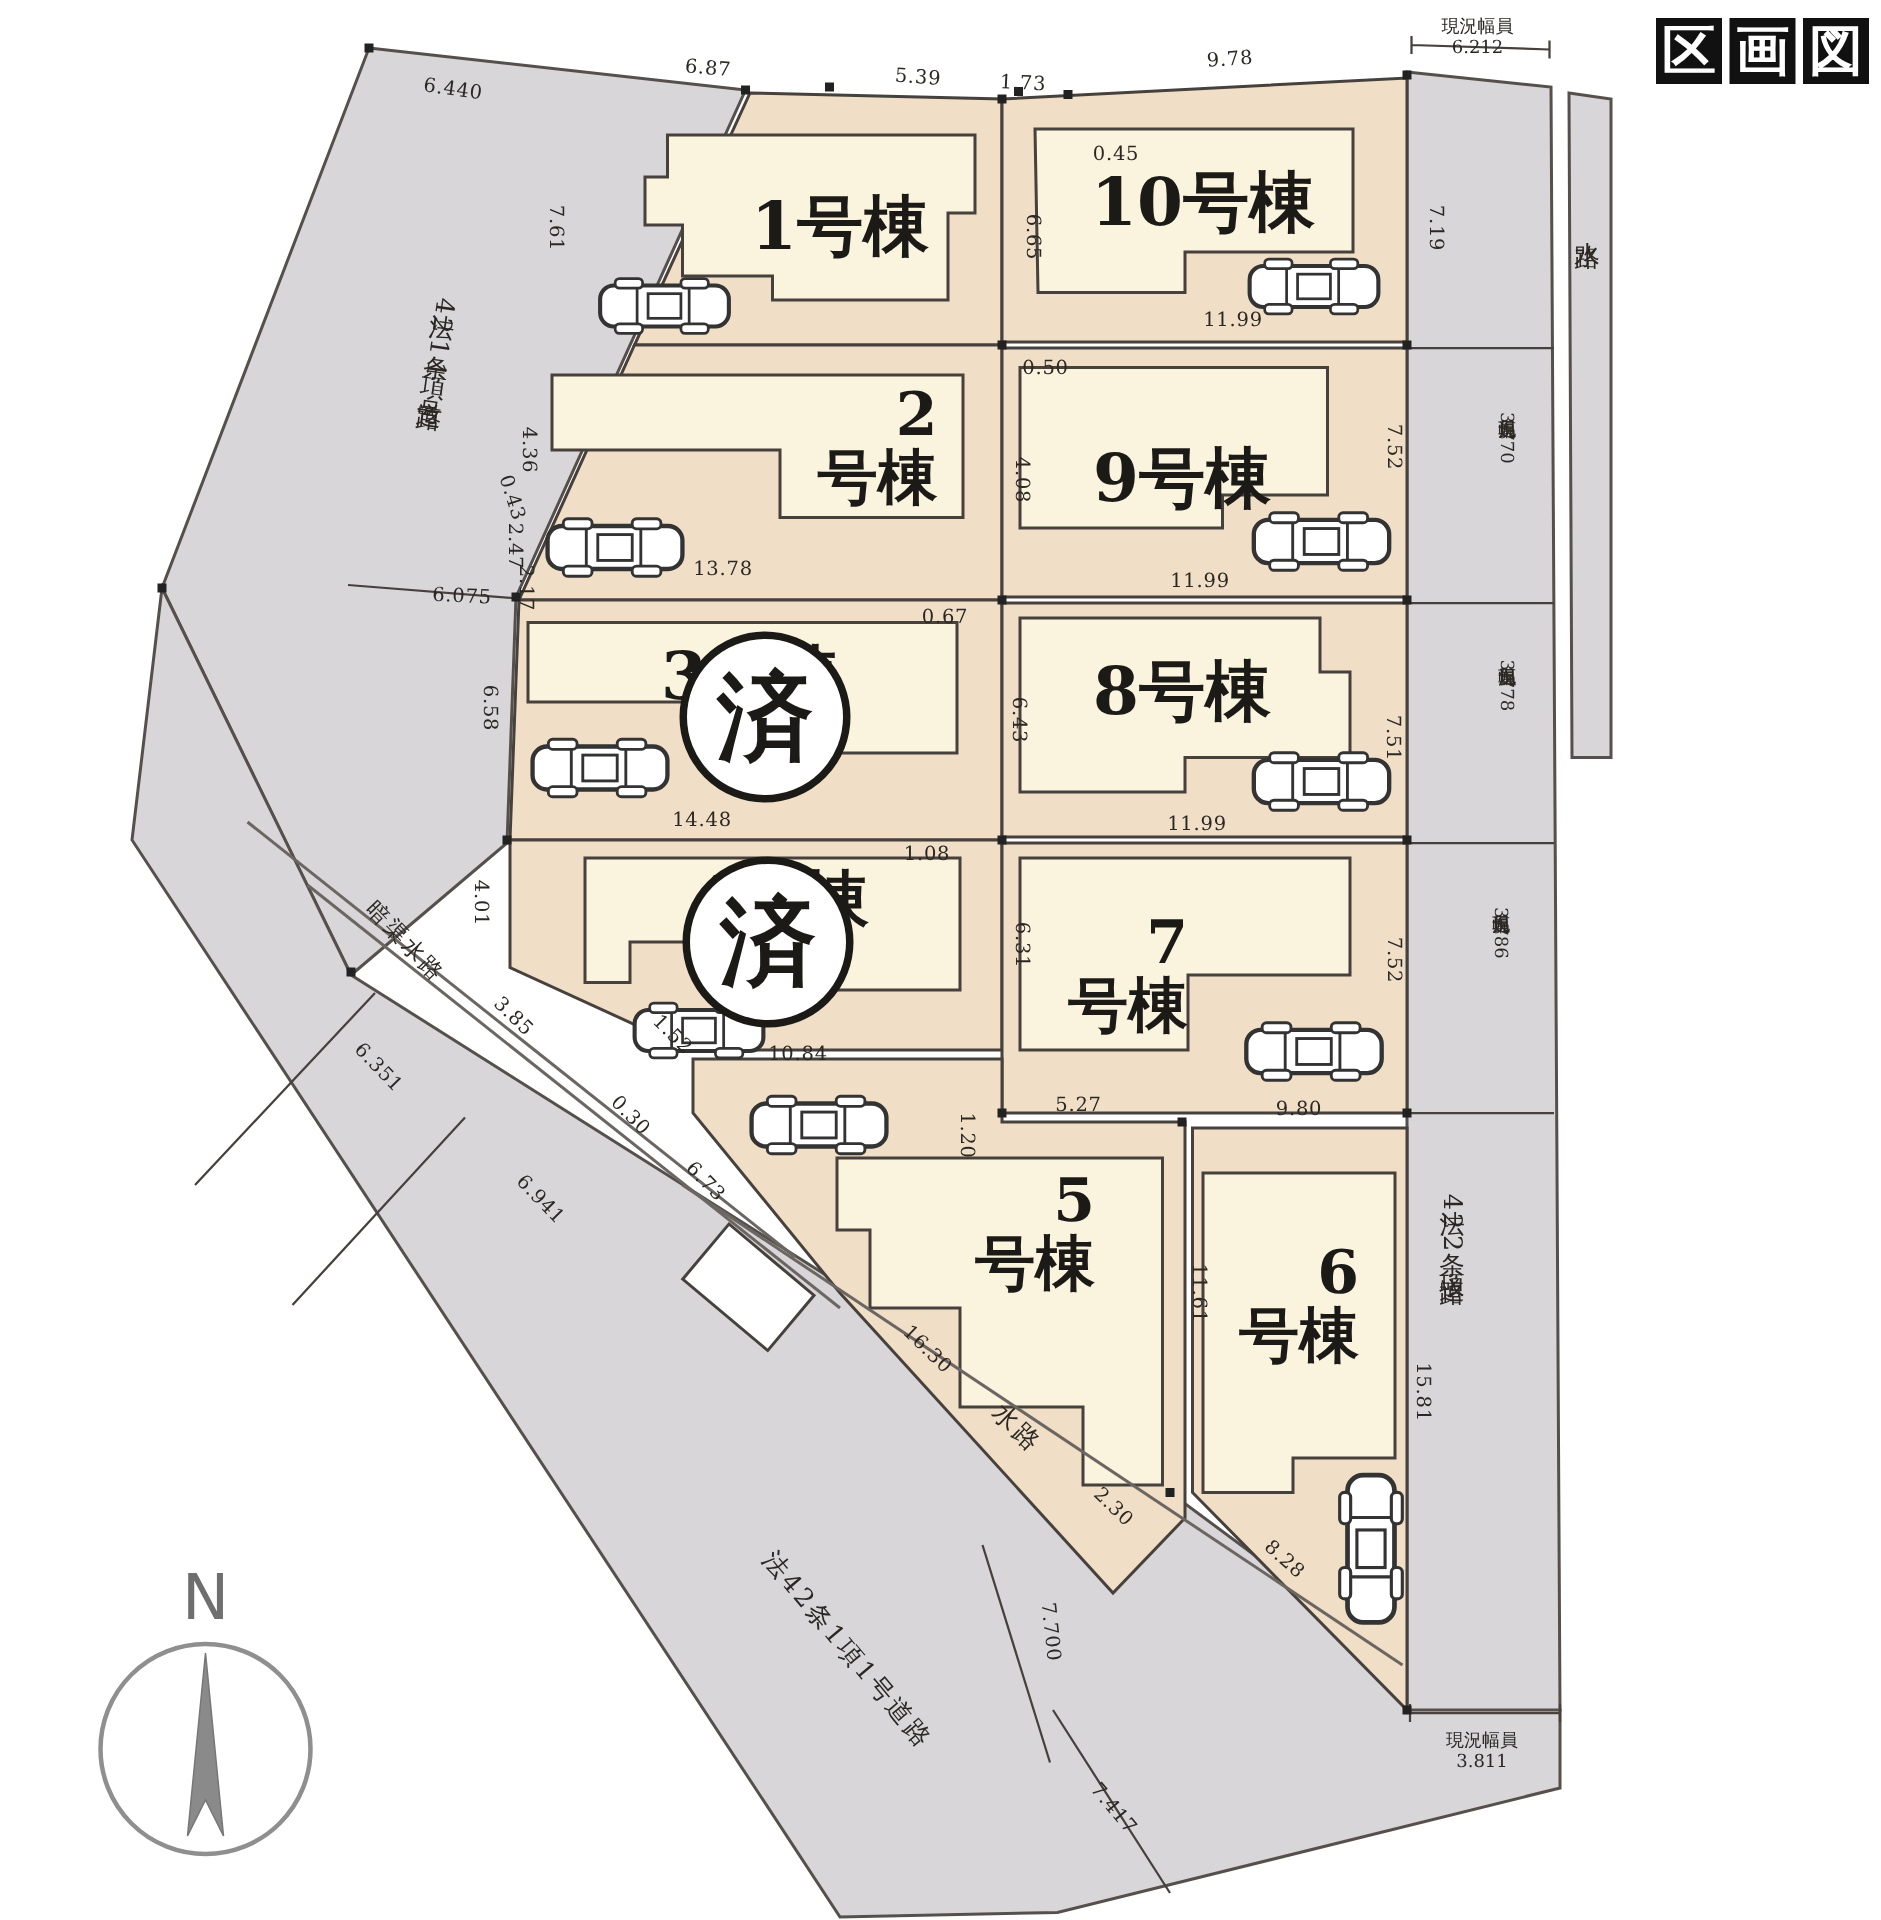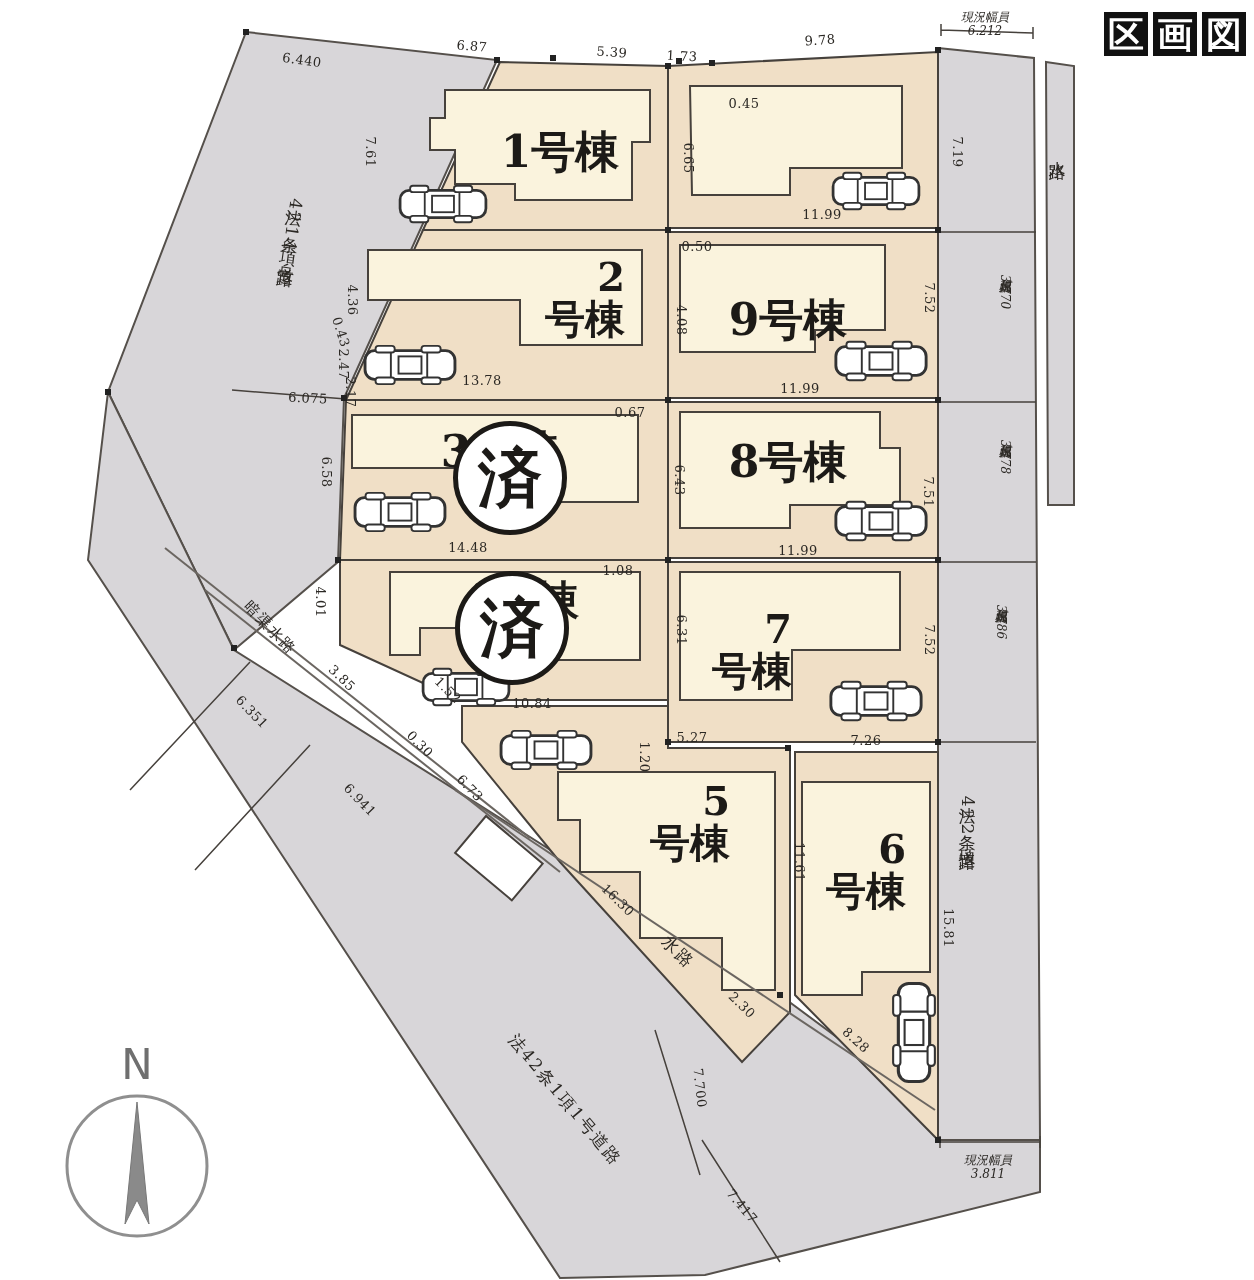--- a/index.html
+++ b/index.html
@@ -7,21 +7,21 @@
           font-family:"DejaVu Serif", serif;color:#2b2824;}
   svg{position:absolute;left:0;top:0;}
   .layer{position:absolute;left:0;top:0;width:100%;height:100%;pointer-events:none;}
   .lbl{position:absolute;font-size:13px;letter-spacing:0.5px;white-space:nowrap;
        transform:translate(-50%,-50%);color:#2b2824;}
   .lot-label{position:absolute;font-size:44px;font-weight:600;white-space:pre-line;
        text-align:right;line-height:1.05;transform:translate(-50%,-50%);color:#1c1a17;}
   .lot-label.two{font-size:40px;}
   .vert{writing-mode:vertical-rl;text-orientation:mixed;}
   .roadlbl{position:absolute;font-size:17px;letter-spacing:2px;transform:translate(-50%,-50%);color:#2b2824;}
-  .widthlbl{position:absolute;font-size:12px;text-align:center;line-height:1.15;transform:translate(-50%,-50%);font-style:italic;}
+  .widthlbl{position:absolute;font-size:12px;text-align:center;line-height:1.15;transform:translate(-50%,-50%);}
   .badge{position:absolute;width:104px;height:104px;border:5px solid #1c1a17;border-radius:50%;
        background:#fff;transform:translate(-50%,-50%);display:flex;align-items:center;justify-content:center;}
   .badge span{font-size:64px;font-weight:700;color:#1c1a17;}
   .tbox{display:inline-block;width:44px;height:44px;background:#111;color:#fff;font-size:36px;
        font-weight:700;text-align:center;line-height:44px;margin-left:5px;font-family:"DejaVu Serif",serif;}
   #title{position:absolute;right:8px;top:12px;}
   #north{position:absolute;left:101px;top:1040px;font-size:42px;color:#6f6f6f;
         font-family:"DejaVu Sans",sans-serif;transform:translateX(-50%);left:137px;}
 </style>
 </head>
@@ -139,20 +139,21 @@
   <div class="lot-label" style="left:500px;top:452px">3号棟</div>
   <div class="lot-label" style="left:520px;top:602px">4号棟</div>
   <div class="lot-label two" style="left:690px;top:822px">5
 号棟</div>
   <div class="lot-label two" style="left:866px;top:870px">6
 号棟</div>
   <div class="lot-label two" style="left:752px;top:650px">7
 号棟</div>
   <div class="lot-label" style="left:788px;top:462px">8号棟</div>
   <div class="lot-label" style="left:788px;top:320px">9号棟</div>
+  <div class="lot-label" style="left:802px;top:136px">10号棟</div>
 
   <div class="badge" style="left:510px;top:478px">
         <span>済</span>
       </div>
   <div class="badge" style="left:512px;top:628px">
         <span>済</span>
       </div>
 
   <div class="roadlbl vert" style="left:293px;top:228px;transform:translate(-50%,-50%) rotate(8deg)">法42条1項1号道路</div>
   <div class="roadlbl" style="left:565px;top:1100px;transform:translate(-50%,-50%) rotate(50deg)">法42条1項1号道路</div>
@@ -196,22 +197,22 @@
   <div class="lbl" style="left:681px;top:320px;transform:translate(-50%,-50%) rotate(90deg)">4.08</div>
   <div class="lbl" style="left:800px;top:388px">11.99</div>
   <div class="lbl" style="left:630px;top:412px">0.67</div>
   <div class="lbl" style="left:468px;top:547px">14.48</div>
   <div class="lbl" style="left:679px;top:480px;transform:translate(-50%,-50%) rotate(90deg)">6.43</div>
   <div class="lbl" style="left:798px;top:550px">11.99</div>
   <div class="lbl" style="left:618px;top:570px">1.08</div>
   <div class="lbl" style="left:448px;top:690px;transform:translate(-50%,-50%) rotate(45deg)">1.52</div>
   <div class="lbl" style="left:532px;top:703px">10.84</div>
   <div class="lbl" style="left:681px;top:630px;transform:translate(-50%,-50%) rotate(90deg)">6.31</div>
-  <div class="lbl" style="left:692px;top:737px">5.27</div>
-  <div class="lbl" style="left:866px;top:740px">7.26</div>
+  <div class="lbl" style="left:719px;top:737px">5.27</div>
+  <div class="lbl" style="left:866px;top:740px">9.80</div>
   <div class="lbl" style="left:644px;top:757px;transform:translate(-50%,-50%) rotate(90deg)">1.20</div>
   <div class="lbl" style="left:799px;top:862px;transform:translate(-50%,-50%) rotate(90deg)">11.61</div>
   <div class="lbl" style="left:856px;top:1040px;transform:translate(-50%,-50%) rotate(42deg)">8.28</div>
 
   <div class="lbl" style="left:342px;top:678px;transform:translate(-50%,-50%) rotate(44deg)">3.85</div>
   <div class="lbl" style="left:420px;top:744px;transform:translate(-50%,-50%) rotate(46deg)">0.30</div>
   <div class="lbl" style="left:252px;top:712px;transform:translate(-50%,-50%) rotate(46deg)">6.351</div>
   <div class="lbl" style="left:360px;top:800px;transform:translate(-50%,-50%) rotate(46deg)">6.941</div>
   <div class="lbl" style="left:470px;top:788px;transform:translate(-50%,-50%) rotate(46deg)">6.73</div>
   <div class="lbl" style="left:618px;top:900px;transform:translate(-50%,-50%) rotate(44deg)">16.30</div>

